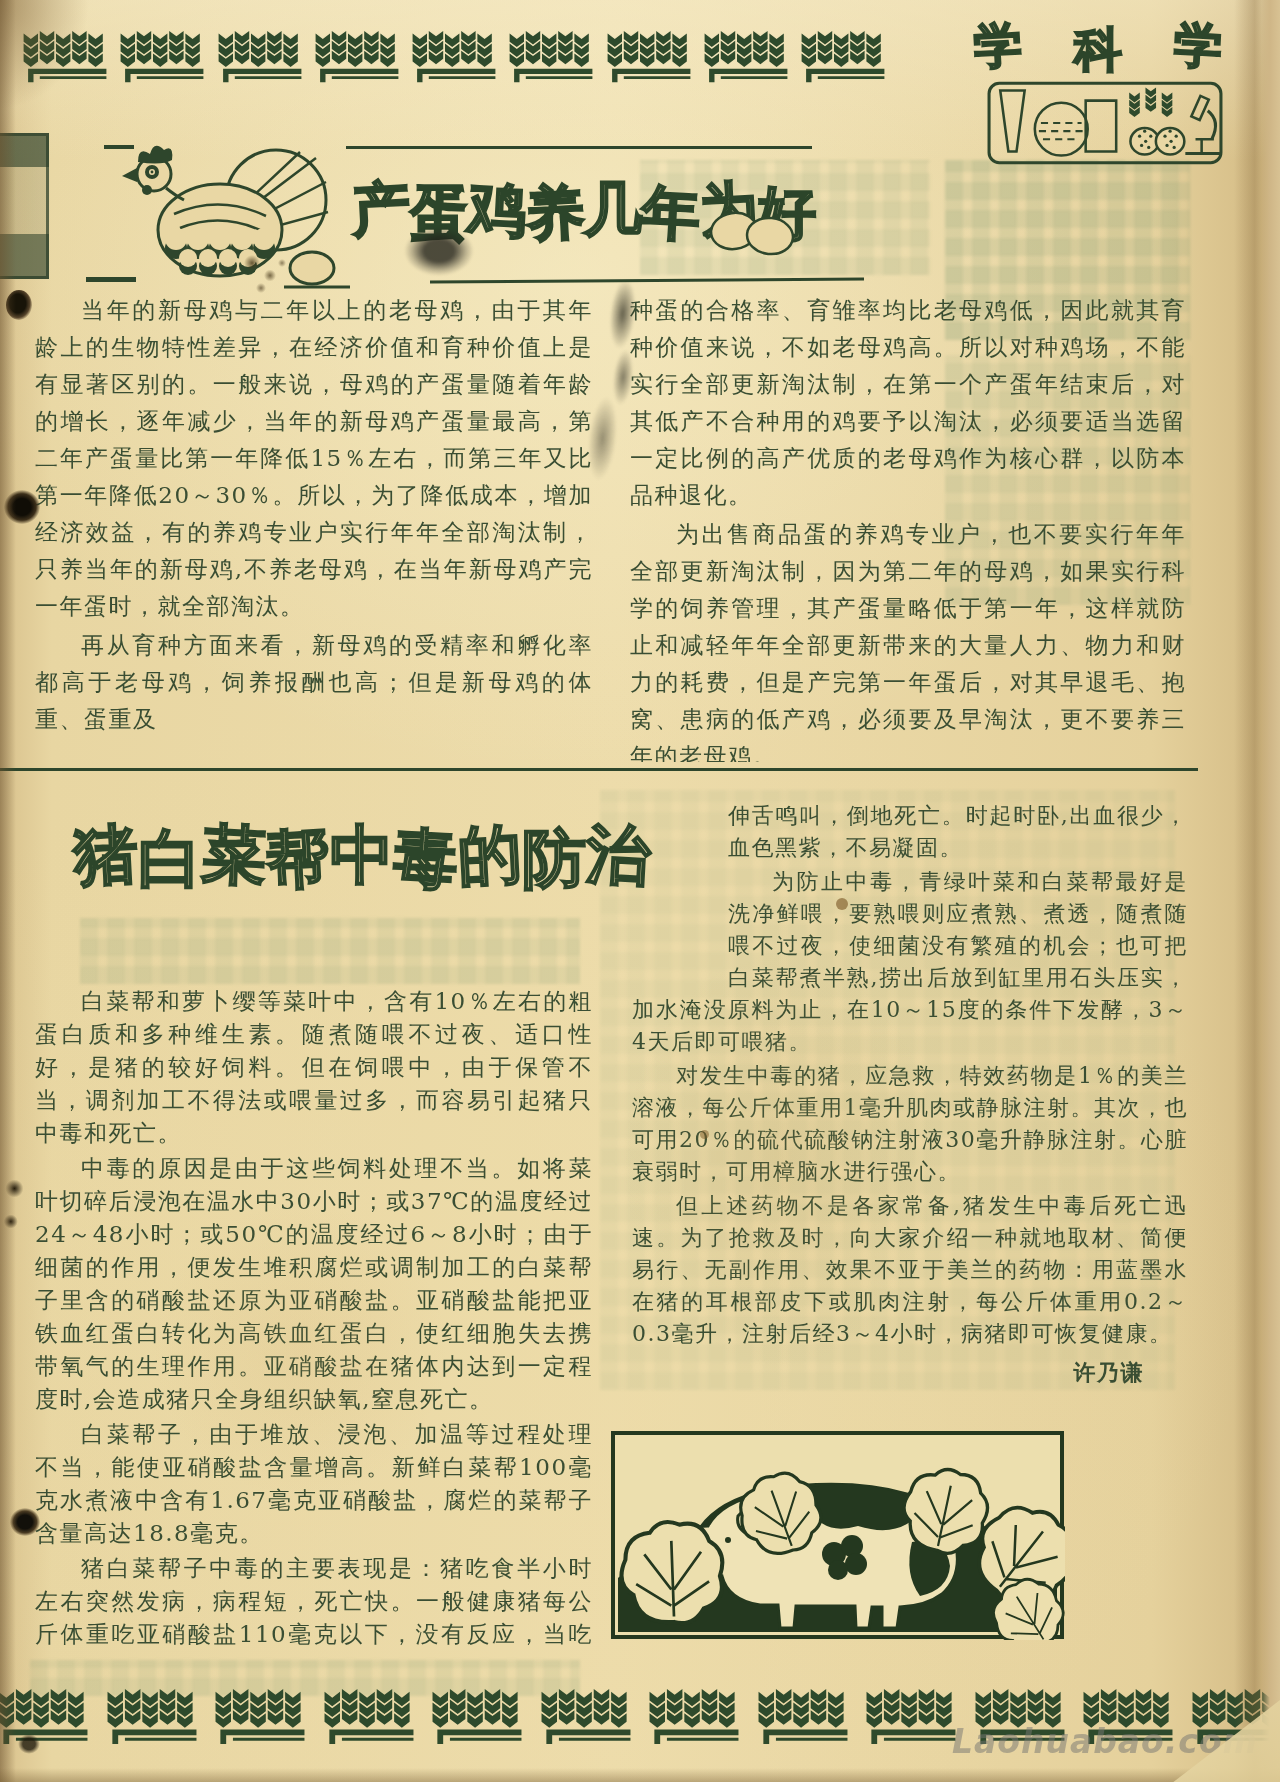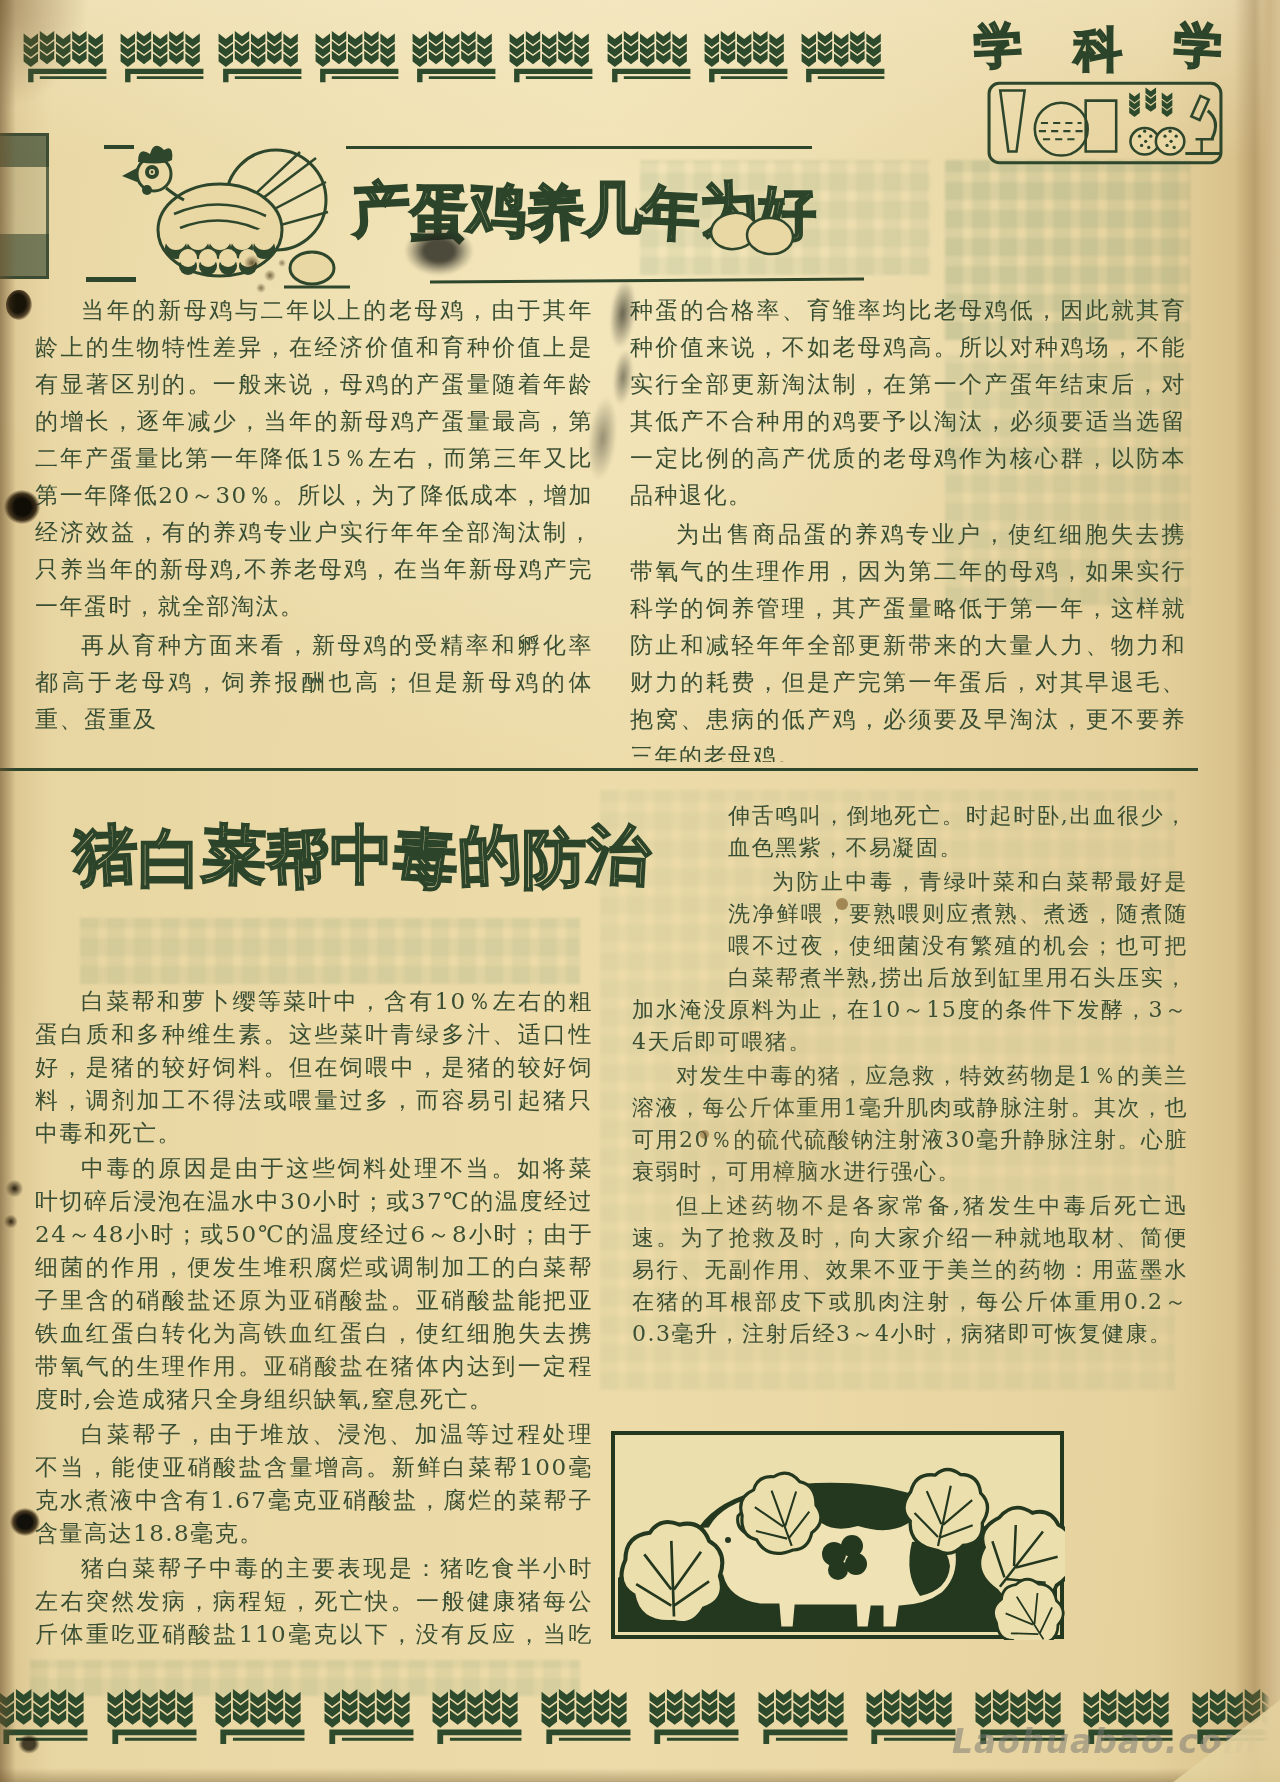--- a/index.html
+++ b/index.html
@@ -213,52 +213,53 @@
       <ellipse cx="66" cy="38" rx="23" ry="18" fill="#e9d7a4" stroke="#2e462c" stroke-width="2.5" transform="rotate(6 66 38)"></ellipse>
     </svg>
   </div>
 
   <div class="abs body-text col-a1" style="left:35px;top:292px;width:558px;height:470px;">
     <p>当年的新母鸡与二年以上的老母鸡，由于其年龄上的生物特性差异，在经济价值和育种价值上是有显著区别的。一般来说，母鸡的产蛋量随着年龄的增长，逐年减少，当年的新母鸡产蛋量最高，第二年产蛋量比第一年降低15％左右，而第三年又比第一年降低20～30％。所以，为了降低成本，增加经济效益，有的养鸡专业户实行年年全部淘汰制，只养当年的新母鸡,不养老母鸡，在当年新母鸡产完一年蛋时，就全部淘汰。</p>
     <p>再从育种方面来看，新母鸡的受精率和孵化率都高于老母鸡，饲养报酬也高；但是新母鸡的体重、蛋重及</p>
   </div>
   <div class="abs body-text col-a1" style="left:630px;top:292px;width:556px;height:470px;">
     <p class="cont">种蛋的合格率、育雏率均比老母鸡低，因此就其育种价值来说，不如老母鸡高。所以对种鸡场，不能实行全部更新淘汰制，在第一个产蛋年结束后，对其低产不合种用的鸡要予以淘汰，必须要适当选留一定比例的高产优质的老母鸡作为核心群，以防本品种退化。</p>
-    <p>为出售商品蛋的养鸡专业户，使红细胞失去携带氧气的生理作用，因为第二年的母鸡，如果实行科学的饲养管理，其产蛋量略低于第一年，这样就防止和减轻年年全部更新带来的大量人力、物力和财力的耗费，但是产完第一年蛋后，对其早退毛、抱窝、患病的低产鸡，必须要及早淘汰，更不要养三年的老母鸡。</p>
+    <p>为出售商品蛋的养鸡专业户，也不要实行年年全部更新淘汰制，因为第二年的母鸡，如果实行科学的饲养管理，其产蛋量略低于第一年，这样就防止和减轻年年全部更新带来的大量人力、物力和财力的耗费，但是产完第一年蛋后，对其早退毛、抱窝、患病的低产鸡，必须要及早淘汰，更不要养三年的老母鸡。</p>
 
   </div>
 
   <div class="rule" style="left:0;top:768px;width:1198px;height:3px;"></div>
 
   <div class="abs" style="left:74px;top:798px;width:572px;height:118px;">
     <h1 class="outline-title char-jitter" style="font-size:64px;-webkit-text-stroke-width:2px;color:rgba(46,70,44,.07);">
         <span style="transform: rotate(-3deg) translateY(-2px);">猪</span>
         <span style="transform: rotate(0deg) translateY(2px);">白</span>
         <span style="transform: rotate(3deg) translateY(-2px);">菜</span>
         <span style="transform: rotate(-3deg) translateY(2px);">帮</span>
         <span style="transform: rotate(0deg) translateY(-2px);">中</span>
         <span style="transform: rotate(3deg) translateY(2px);">毒</span>
         <span style="transform: rotate(-3deg) translateY(-2px);">的</span>
         <span style="transform: rotate(0deg) translateY(2px);">防</span>
         <span style="transform: rotate(3deg) translateY(-2px);">治</span>
       </h1>
   </div>
 
   <div class="abs body-text col-a2l" style="left:35px;top:985px;width:558px;height:668px;">
-    <p>白菜帮和萝卜缨等菜叶中，含有10％左右的粗蛋白质和多种维生素。这些菜叶青绿多汁、适口性好，是猪的较好饲料。但在饲喂中，是猪的较好饲料，调剂加工不得法或喂量过多，而容易引起猪只中毒和死亡。</p>
+    <p>白菜帮和萝卜缨等菜叶中，含有10％左右的粗蛋白质和多种维生素。随煮随喂不过夜、适口性好，是猪的较好饲料。但在饲喂中，由于保管不当，调剂加工不得法或喂量过多，而容易引起猪只中毒和死亡。</p>
     <p>中毒的原因是由于这些饲料处理不当。如将菜叶切碎后浸泡在温水中30小时；或37℃的温度经过24～48小时；或50℃的温度经过6～8小时；由于细菌的作用，便发生堆积腐烂或调制加工的白菜帮子里含的硝酸盐还原为亚硝酸盐。亚硝酸盐能把亚铁血红蛋白转化为高铁血红蛋白，使红细胞失去携带氧气的生理作用。亚硝酸盐在猪体内达到一定程度时,会造成猪只全身组织缺氧,窒息死亡。</p>
     <p>白菜帮子，由于堆放、浸泡、加温等过程处理不当，能使亚硝酸盐含量增高。新鲜白菜帮100毫克水煮液中含有1.67毫克亚硝酸盐，腐烂的菜帮子含量高达18.8毫克。</p>
     <p>猪白菜帮子中毒的主要表现是：猪吃食半小时左右突然发病，病程短，死亡快。一般健康猪每公斤体重吃亚硝酸盐110毫克以下，没有反应，当吃到180毫克时，则表现出站立不稳，呼吸加快，时起时卧，流涎呕吐，嘴鼻发紫，口吐白沫，四肢发凉，体温降低,心跳无力，</p>
   </div>
   <div class="abs body-text col-a2r" style="left:632px;top:800px;width:556px;height:600px;">
     <div style="float:left;width:96px;height:170px;"></div>
     <p class="cont">伸舌鸣叫，倒地死亡。时起时卧,出血很少，血色黑紫，不易凝固。</p>
     <p>为防止中毒，青绿叶菜和白菜帮最好是洗净鲜喂，要熟喂则应煮熟、煮透，随煮随喂不过夜，使细菌没有繁殖的机会；也可把白菜帮煮半熟,捞出后放到缸里用石头压实，加水淹没原料为止，在10～15度的条件下发酵，3～4天后即可喂猪。</p>
     <p>对发生中毒的猪，应急救，特效药物是1％的美兰溶液，每公斤体重用1毫升肌肉或静脉注射。其次，也可用20％的硫代硫酸钠注射液30毫升静脉注射。心脏衰弱时，可用樟脑水进行强心。</p>
     <p>但上述药物不是各家常备,猪发生中毒后死亡迅速。为了抢救及时，向大家介绍一种就地取材、简便易行、无副作用、效果不亚于美兰的药物：用蓝墨水在猪的耳根部皮下或肌肉注射，每公斤体重用0.2～0.3毫升，注射后经3～4小时，病猪即可恢复健康。</p>
+    <div class="author" style="padding-right:44px;">许乃谦</div>
   </div>
 
   <div class="abs" style="left:610px;top:1430px;width:455px;height:210px;">
     <svg width="455" height="210" viewBox="0 0 455 210">
       <rect x="3" y="3" width="449" height="204" fill="#ecdfae" stroke="#24381f" stroke-width="4"></rect>
       <path d="M8,202 L8,148 Q40,118 78,122 Q92,62 190,54 Q300,46 352,92 Q412,98 447,150 L447,202 Z" fill="#24381f"></path>
       <path d="M150,175 Q118,170 112,146 Q96,150 82,140 Q66,128 72,112 Q78,96 98,96 Q112,70 160,62 Q230,52 292,66 Q338,78 346,116 Q352,146 332,164 Q316,176 290,177 L287,198 L272,198 L272,177 L262,177 L259,198 L246,198 L245,176 L186,176 L184,198 L170,198 L168,175 Z" fill="#efe3b6" stroke="#24381f" stroke-width="3"></path>
       <ellipse cx="78" cy="126" rx="11" ry="13" fill="#efe3b6" stroke="#24381f" stroke-width="3"></ellipse>
       <circle cx="74" cy="122" r="2.5" fill="#24381f"></circle>
         <circle cx="82" cy="130" r="2.5" fill="#24381f"></circle>

